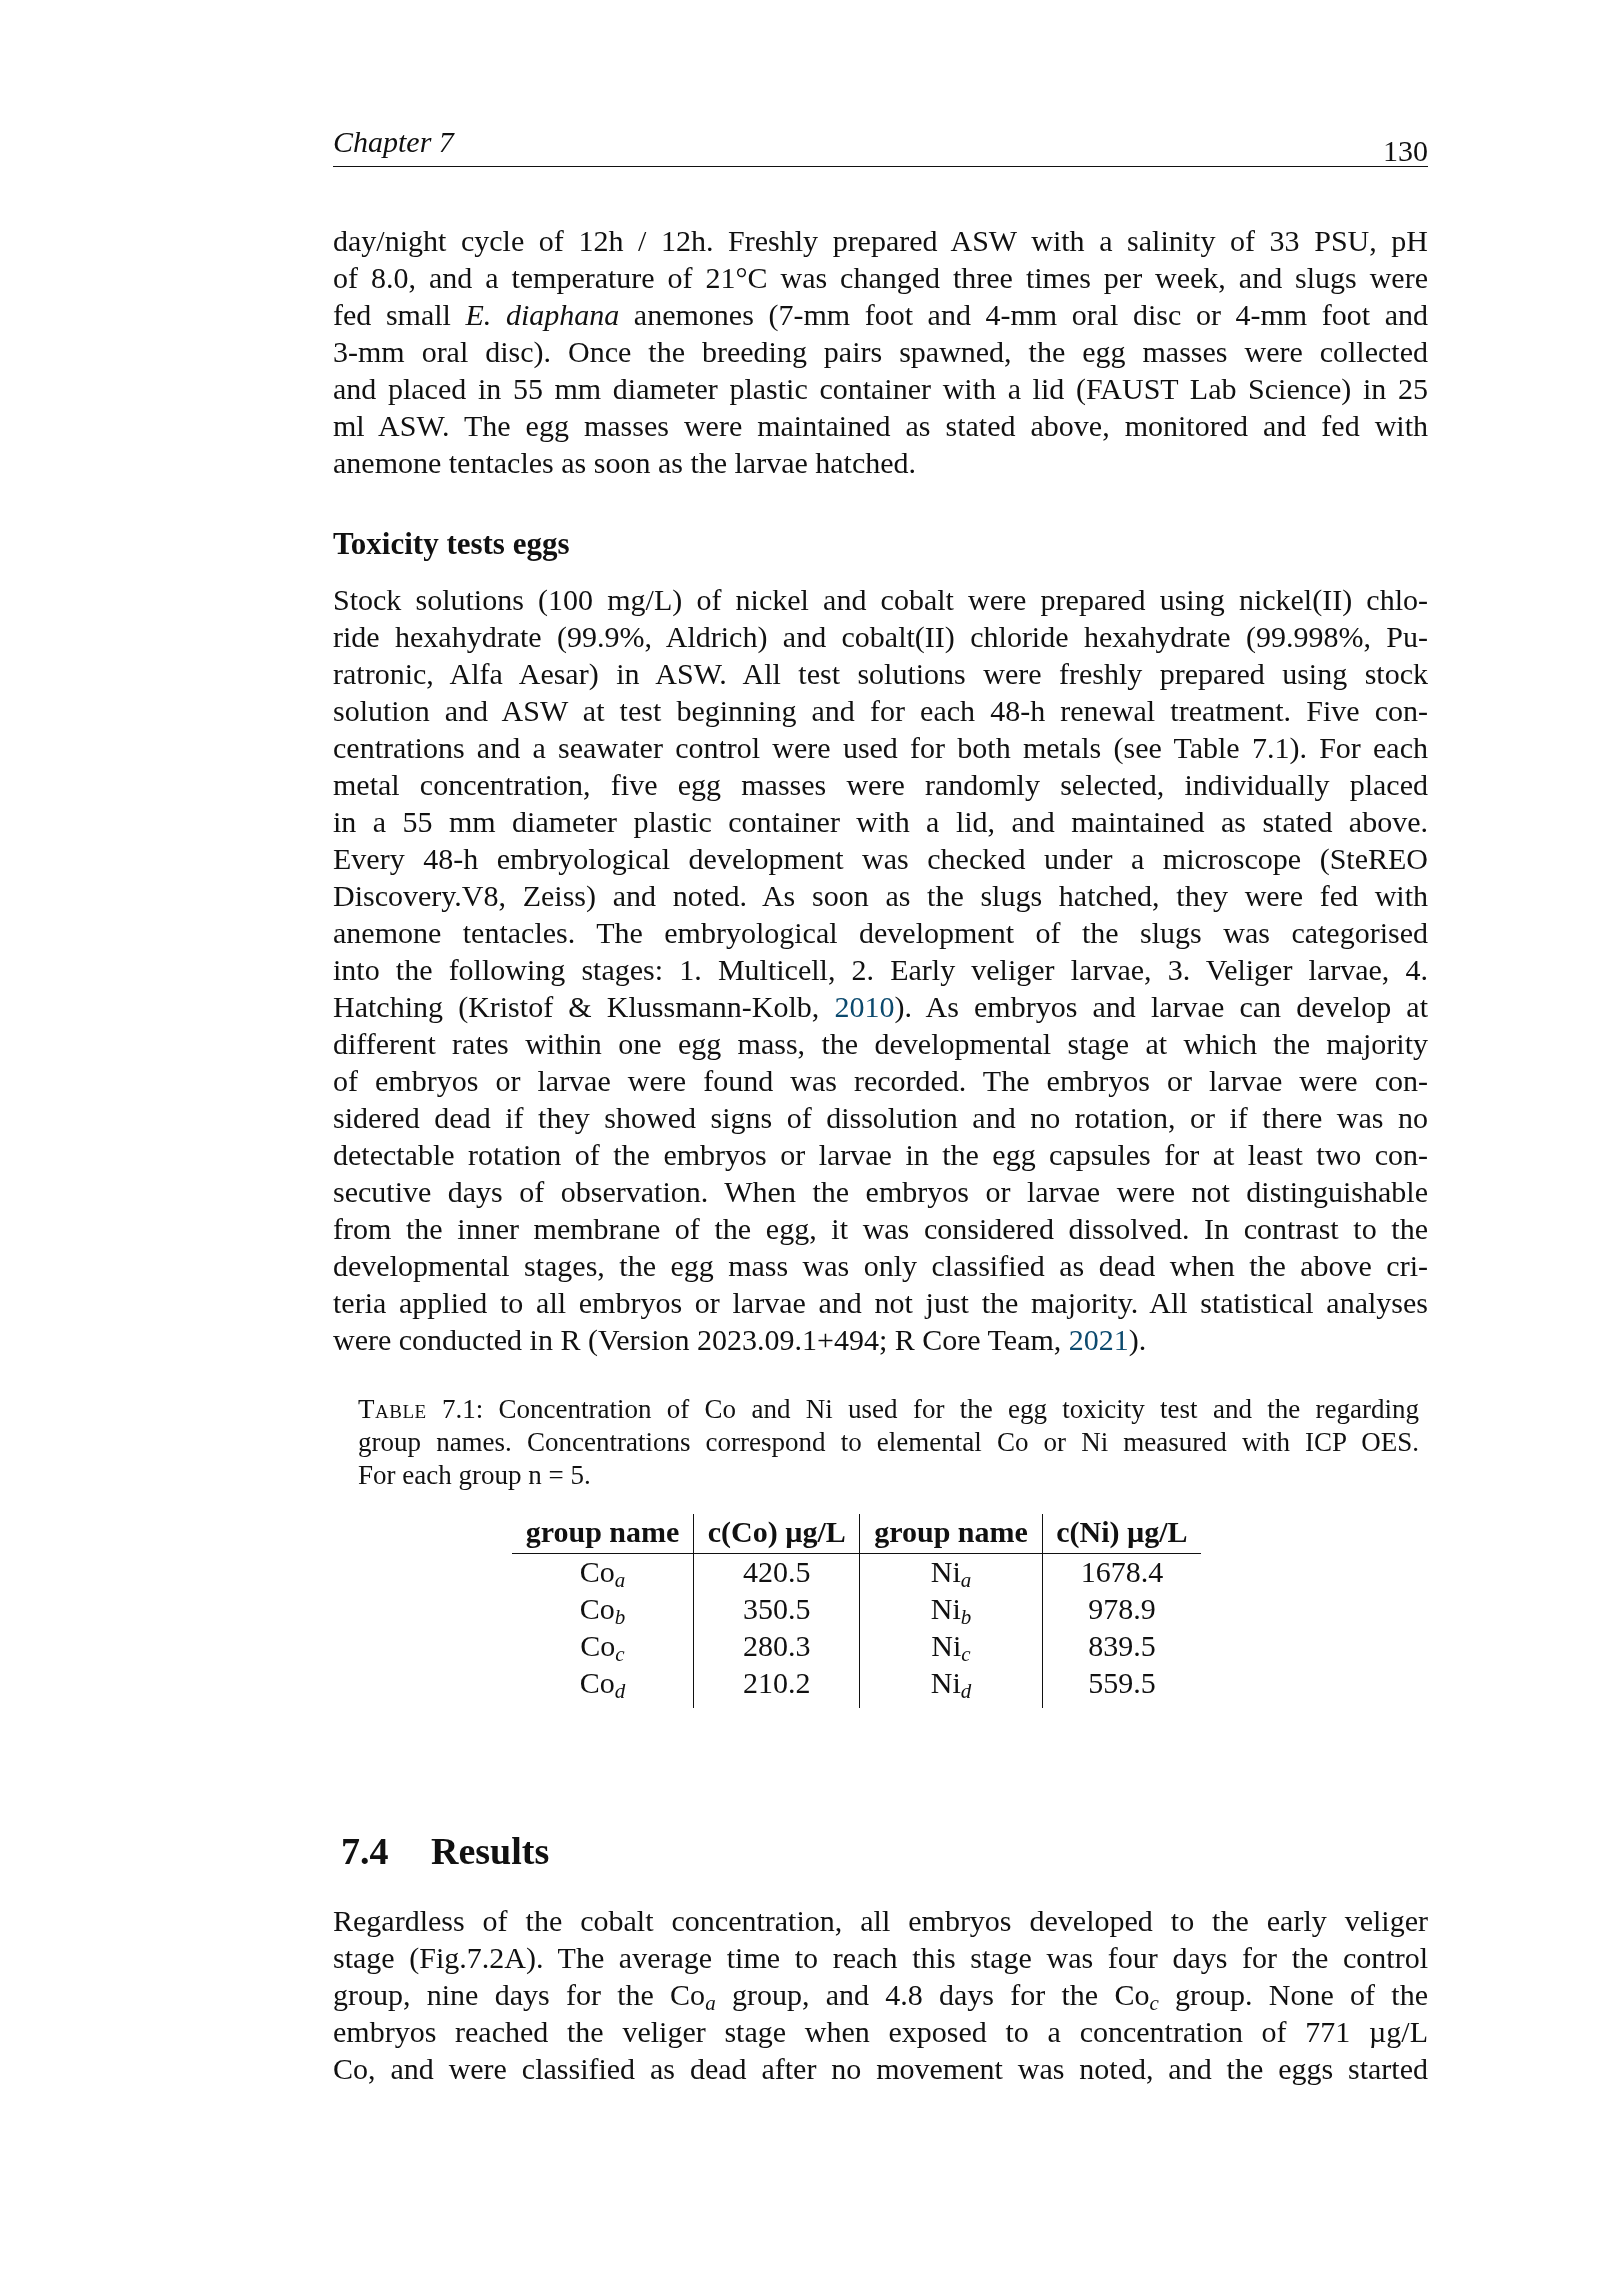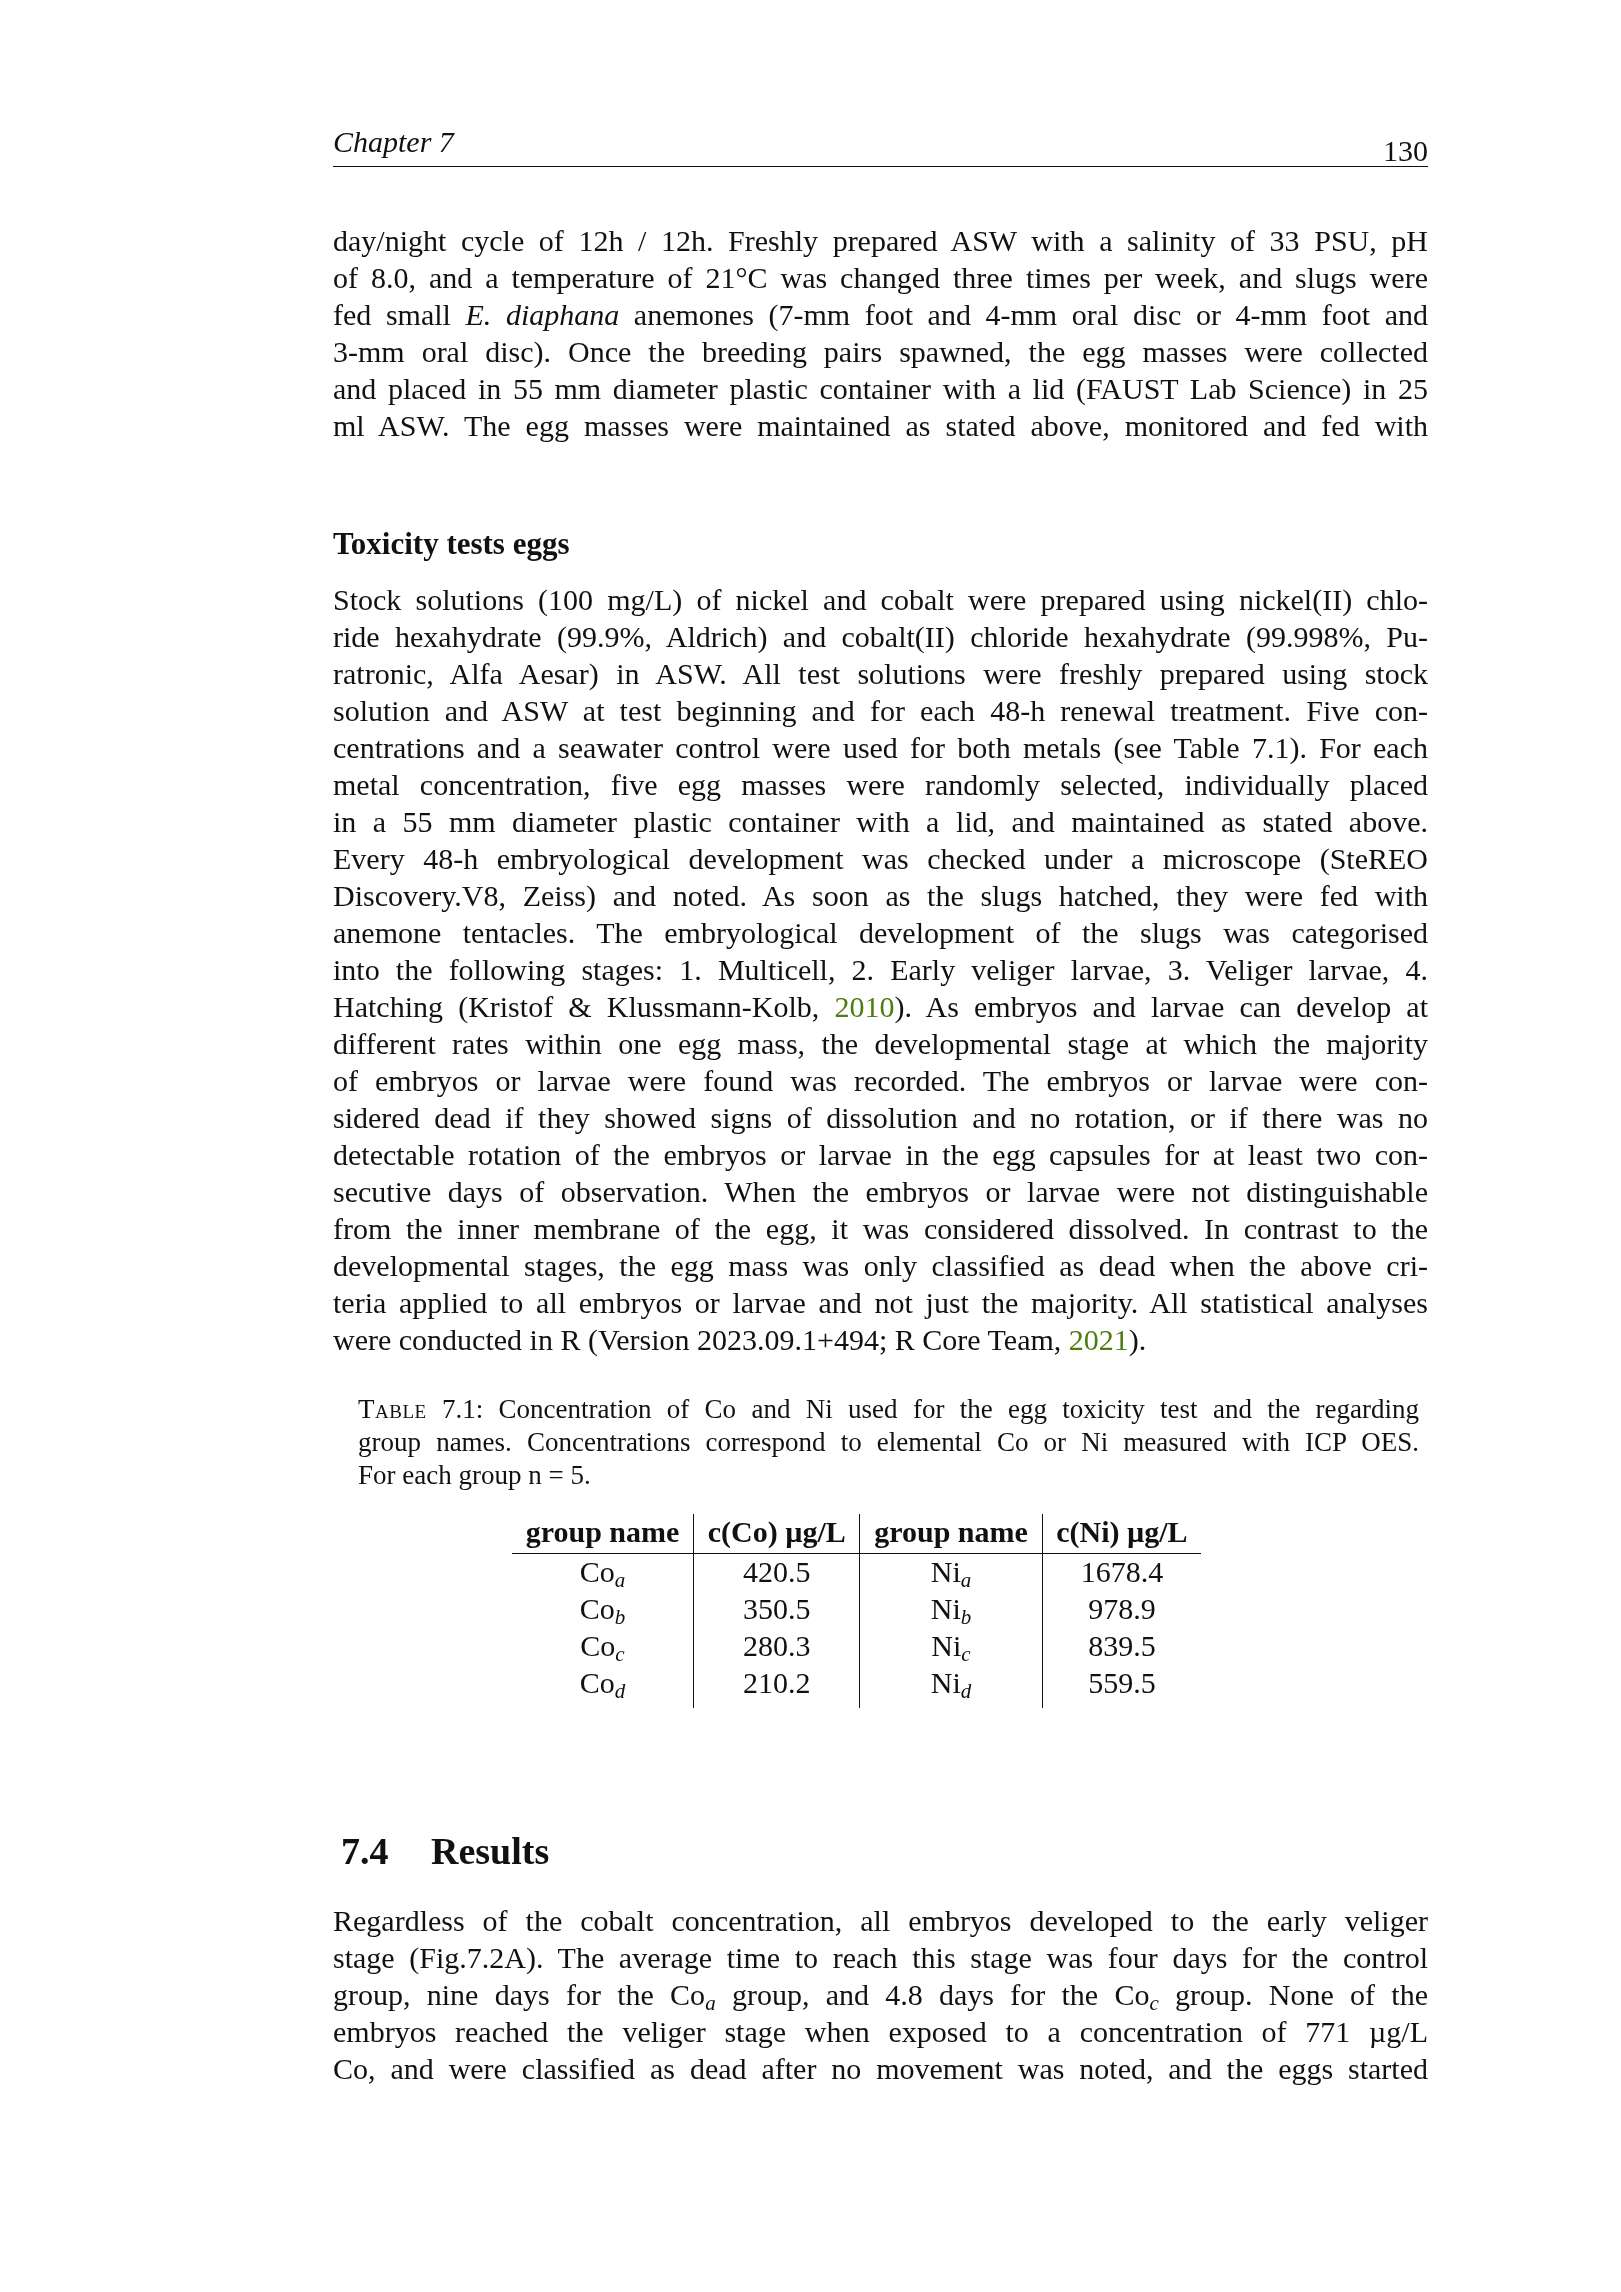--- a/index.html
+++ b/index.html
@@ -9,21 +9,21 @@
   .runhead { left:333px; top:125px; width:1095px; height:41px; border-bottom:1.6px solid #111; }
   .runhead .chap { position:absolute; left:0; top:0; font-style:italic; font-size:30px;text-align:right; }
   .runhead .pnum { position:absolute; right:0; top:9px; font-size:30px; }
   .para { left:333px; width:1095px; font-size:30px; line-height:37px;
           text-align:justify; text-align-last:left; hyphens:manual; }
   .para .ln { display:block; white-space:nowrap; text-align:justify; text-align-last:justify; }
   .para .ln.last { text-align-last:left; }
   .subhead { left:333px; font-weight:bold; font-size:31px; }
   .sechead { left:341px; font-weight:bold; font-size:38px; }
   .sechead .num { display:inline-block; width:90px; }
-  .link { color:#4d7c0f; }
+  .link { color:#0c4a6e; }
   .caption { left:358px; width:1061px; font-size:27px; line-height:33px; }
   .caption .ln { display:block; white-space:nowrap; text-align:justify; text-align-last:justify; }
   .caption .ln.last { text-align-last:left; }
   .sc { font-variant:small-caps; letter-spacing:0.5px; }
   table.data { position:absolute; left:512px; top:1514px; border-collapse:collapse;
                font-size:30px; }
   table.data th { font-weight:bold; padding:0 13.7px 3.9px 13.7px; height:35px; text-align:left; border-bottom:1.6px solid #111; white-space:nowrap; }
   table.data td { padding:0 13.7px; height:37px; text-align:center; white-space:nowrap; }
   table.data .vl { border-left:1.4px solid #111; }
   table.data tr:last-child td { padding-bottom:5.9px; }
@@ -38,20 +38,21 @@
   <span class="pnum">130</span>
 </div>
 
 <div class="abs para" style="top:222px;">
   <span class="ln">day/night cycle of 12h / 12h. Freshly prepared ASW with a salinity of 33 PSU, pH</span>
   <span class="ln">of 8.0, and a temperature of 21°C was changed three times per week, and slugs were</span>
   <span class="ln"><span>fed small </span><em>E. diaphana</em><span> anemones (7-mm foot and 4-mm oral disc or 4-mm foot and</span></span>
   <span class="ln">3-mm oral disc). Once the breeding pairs spawned, the egg masses were collected</span>
   <span class="ln">and placed in 55 mm diameter plastic container with a lid (FAUST Lab Science) in 25</span>
   <span class="ln">ml ASW. The egg masses were maintained as stated above, monitored and fed with</span>
+  <span class="ln last">anemone tentacles as soon as the larvae hatched.</span>
 </div>
 
 <div class="abs subhead" style="top:526px;font-family:Liberation Serif, serif;">Toxicity tests eggs</div>
 
 <div class="abs para" style="top:581px;">
   <span class="ln">Stock solutions (100 mg/L) of nickel and cobalt were prepared using nickel(II) chlo-</span>
   <span class="ln">ride hexahydrate (99.9%, Aldrich) and cobalt(II) chloride hexahydrate (99.998%, Pu-</span>
   <span class="ln">ratronic, Alfa Aesar) in ASW. All test solutions were freshly prepared using stock</span>
   <span class="ln">solution and ASW at test beginning and for each 48-h renewal treatment. Five con-</span>
   <span class="ln">centrations and a seawater control were used for both metals (see Table 7.1). For each</span>

